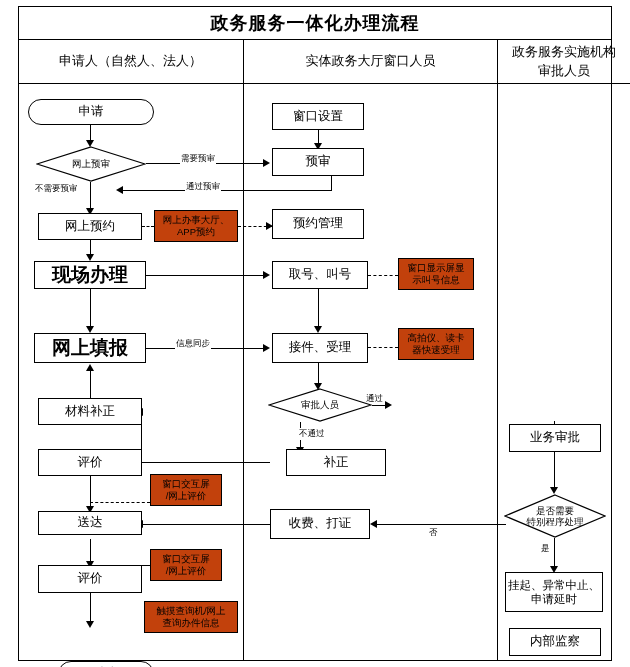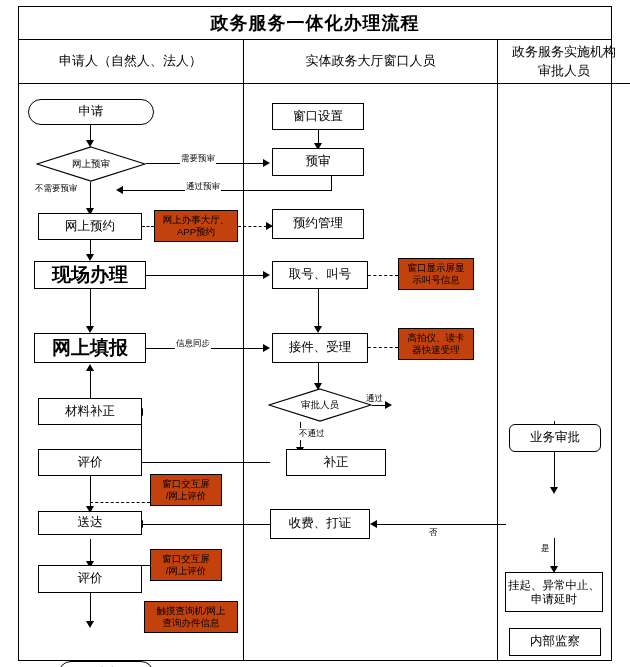--- a/index.html
+++ b/index.html
@@ -274,25 +274,31 @@
   <div class="arrow ar-down" style="left:296px; top:447px;"></div>
   <div class="lbl" style="left:298px; top:428px;">不通过</div>
 
   <div class="node" style="left:286px; top:449px; width:100px; height:27px;">补正</div>
 
   <div class="node" style="left:270px; top:509px; width:100px; height:30px;">收费、打证</div>
 
   <div class="ln lnv" style="left:554px; top:421px; height:18px;"></div>
   <div class="arrow ar-down" style="left:550px; top:436px;"></div>
 
-  <div class="node" style="left:509px; top:424px; width:92px; height:28px;border-radius:6px;">业务审批</div>
+  <div class="node" style="left:509px; top:424px; width:92px; height:28px;">业务审批</div>
 
   <div class="ln lnv" style="left:554px; top:452px; height:38px;"></div>
   <div class="arrow ar-down" style="left:550px; top:487px;"></div>
 
+  <div class="diamond" style="left:504px; top:494px; width:102px; height:44px;">
+    <svg class="dshape" viewBox="0 0 102 44" preserveAspectRatio="none">
+      <polygon points="51,1 101,22 51,43 1,22" fill="#ffffff" stroke="#000000" stroke-width="1.3"></polygon>
+    </svg>
+    <div class="dtext">是否需要<br>特别程序处理</div>
+  </div>
 
   <div class="ln lnh" style="left:376px; top:524px; width:130px;"></div>
   <div class="arrow ar-left" style="left:370px; top:520px;"></div>
   <div class="lbl" style="left:428px; top:527px;">否</div>
 
   <div class="ln lnv" style="left:554px; top:538px; height:31px;"></div>
   <div class="arrow ar-down" style="left:550px; top:566px;"></div>
   <div class="lbl" style="left:540px; top:543px;">是</div>
 
   <div class="node" style="left:505px; top:572px; width:98px; height:40px; font-size:11.5px;">挂起、异常中止、<br>申请延时</div>

